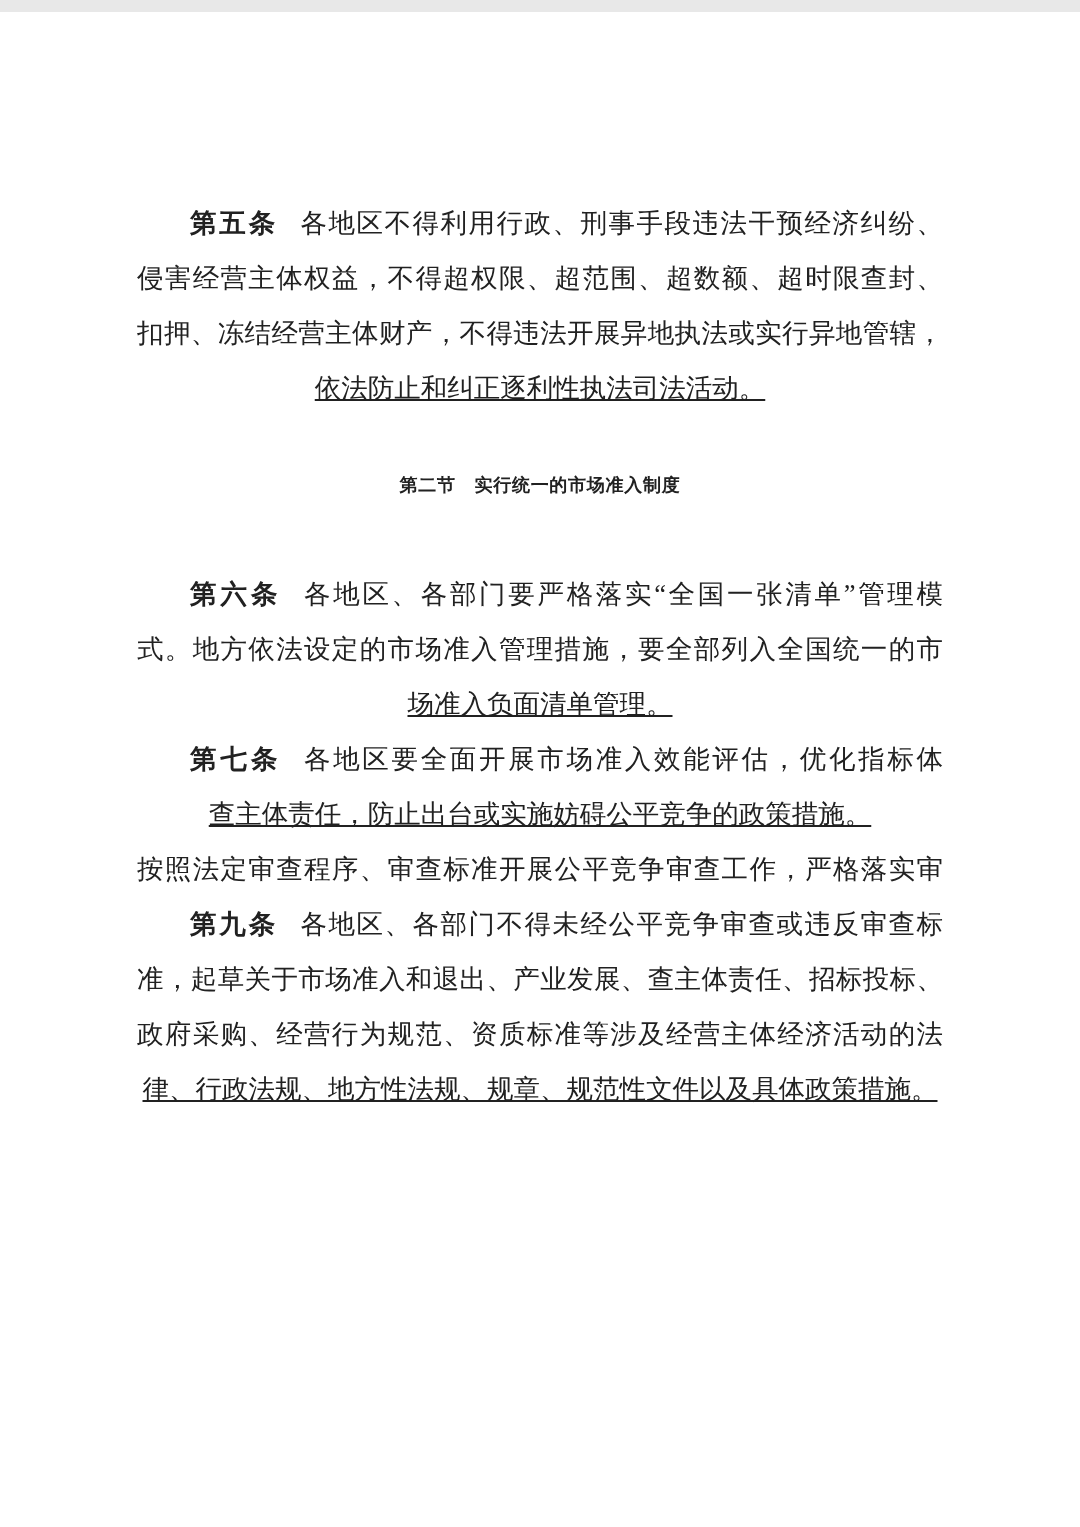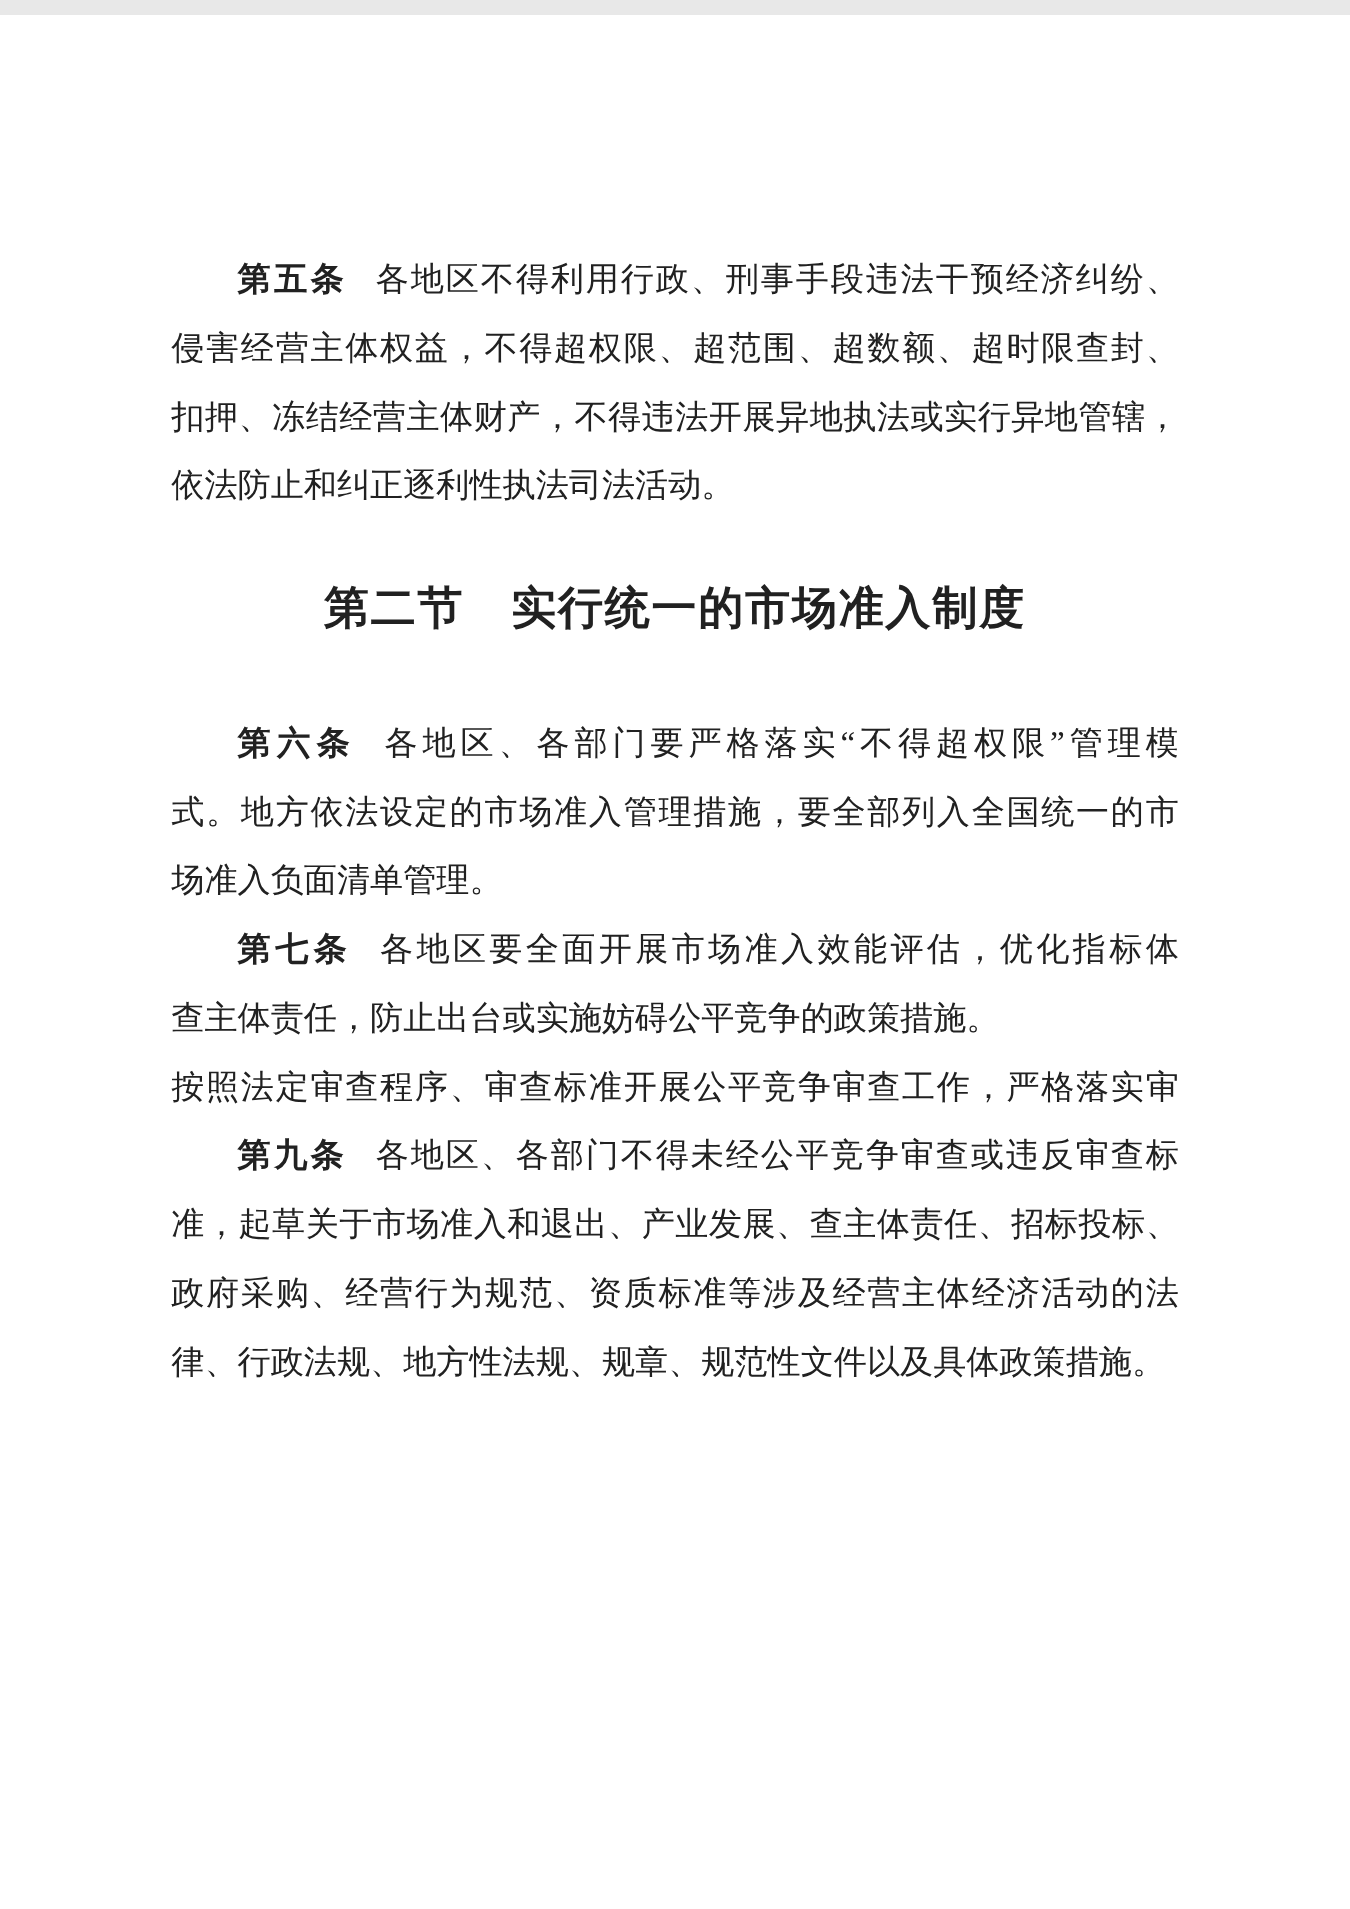--- a/index.html
+++ b/index.html
@@ -29,56 +29,57 @@
   }
   .line {
     white-space: nowrap;
   }
   .line.full {
     white-space: normal;
     text-align: justify;
     text-align-last: justify;
   }
   .line.last {
-    text-align: left;
+    text-align: center;
     text-align-last: auto;
+    text-decoration: underline;
   }
   .line.first {
     text-indent: 2em;
   }
   .term {
     font-family: "Liberation Sans", "DejaVu Sans", sans-serif;
     font-weight: 700;
     margin-right: 0.85em;
     letter-spacing: 0.05em;
   }
   .heading {
     font-family: "Liberation Sans", "DejaVu Sans", sans-serif;
     font-weight: 700;
-    font-size: 36px;
+    font-size: 18px;
     text-align: center;
     text-align-last: center;
     margin: 42px 0 54px 0;
     letter-spacing: 0.04em;
   }
 </style>
 </head>
 <body>
 
 <div class="page">
   <div class="content">
       <div class="article">
         <div class="line first full"><span class="term">第五条</span><span>各地区不得利用行政、刑事手段违法干预经济纠纷、</span></div>
         <div class="line full">侵害经营主体权益，不得超权限、超范围、超数额、超时限查封、</div>
         <div class="line full">扣押、冻结经营主体财产，不得违法开展异地执法或实行异地管辖，</div>
         <div class="line last">依法防止和纠正逐利性执法司法活动。</div>
       </div>
       <div class="heading">第二节　实行统一的市场准入制度</div>
       <div class="article">
-        <div class="line first full"><span class="term">第六条</span><span>各地区、各部门要严格落实“不得超权限”管理模</span></div>
+        <div class="line first full"><span class="term">第六条</span><span>各地区、各部门要严格落实“全国一张清单”管理模</span></div>
         <div class="line full">式。地方依法设定的市场准入管理措施，要全部列入全国统一的市</div>
         <div class="line last">场准入负面清单管理。</div>
       </div>
       <div class="article">
         <div class="line first full"><span class="term">第七条</span><span>各地区要全面开展市场准入效能评估，优化指标体</span></div>
       </div>
       <div class="article">
         <div class="line last">查主体责任，防止出台或实施妨碍公平竞争的政策措施。</div>
         <div class="line full">按照法定审查程序、审查标准开展公平竞争审查工作，严格落实审</div>
       </div>

